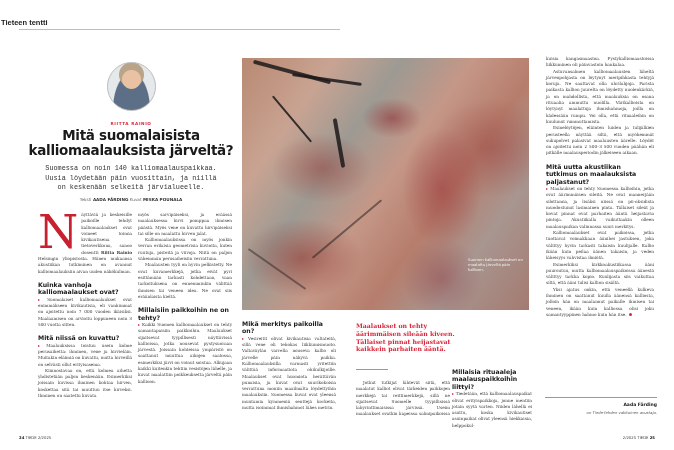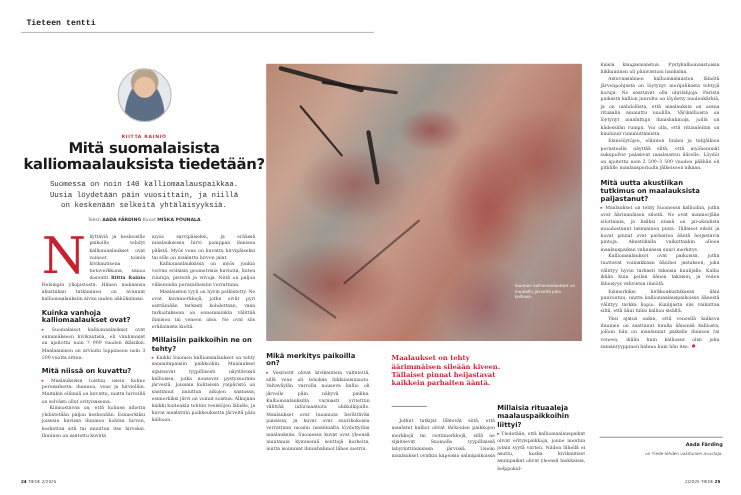--- a/index.html
+++ b/index.html
@@ -1,19 +1,19 @@
 <!DOCTYPE html>
 <html><head>
 <meta charset="utf-8">
 <style>
   * { box-sizing: border-box; margin: 0; padding: 0; }
   html, body { width: 674px; height: 450px; background: #ffffff; overflow: hidden; }
   body { position: relative; font-family: "DejaVu Serif", serif; color: #2a2a2a; }
 
-  .section-label { position: absolute; left: 24px; top: 18px; font-family: Liberation Mono, monospace; font-weight: bold; font-size: 7.5px; color: #222; }
+  .section-label { position: absolute; left: 1px; top: 18px; font-family: Liberation Sans, sans-serif; font-weight: bold; font-size: 7.5px; color: #222; }
   .section-rule { position: absolute; left: 19px; top: 29px; width: 321px; height: 1px; background: #bdbdbd; }
 
   .avatar { position: absolute; left: 107px; top: 62px; width: 49px; height: 49px; border-radius: 50%; border: 1px solid #bbb; overflow: hidden;
     background: radial-gradient(circle at 50% 35%, #e9c2a4 0 9px, transparent 10px),
                 radial-gradient(circle at 50% 25%, #b9a48a 0 12px, transparent 13px),
                 radial-gradient(ellipse at 50% 100%, #5d6f86 0 18px, transparent 19px),
                 #e6e9ec; }
   .person-label { position: absolute; left: 0; width: 262px; top: 121px; text-align: center; font-family: "DejaVu Sans", sans-serif; font-weight: bold; font-size: 4.2px; letter-spacing: 0.6px; color: #d6263a; }
   .headline { position: absolute; left: 0; width: 262px; top: 128px; text-align: center; font-family: "DejaVu Sans", sans-serif; font-weight: bold; font-size: 13.5px; line-height: 15px; color: #1a1a1a; letter-spacing: -0.3px; }
   .lead { position: absolute; left: 0; width: 262px; top: 164px; text-align: center; font-family: Liberation Mono, monospace; font-size: 6.8px; line-height: 9.6px; color: #333; }
@@ -54,27 +54,27 @@
 <body>
 
 <div class="section-label">Tieteen tentti</div>
 <div class="section-rule"></div>
 
 <div class="avatar"></div>
 <div class="person-label">RIITTA RAINIO</div>
 
 <h1 class="headline">
   <span>Mitä suomalaisista</span><br>
-  <span>kalliomaalauksista tiedetään?</span>
+  <span>kalliomaalauksista järveltä?</span>
 </h1>
 
 <div class="lead">
   <span>Suomessa on noin 140 kalliomaalauspaikkaa.</span><br>
   <span>Uusia löydetään päin vuosittain, ja niillä</span><br>
-  <span>on keskenään selkeitä yhtäläisyyksiä.</span>
+  <span>on keskenään selkeitä järvialueelle.</span>
 </div>
 
 <div class="byline">
   <span>Teksti</span>
   <b>AADA FÄRDING</b>
   <span>Kuvat</span>
   <b>MISKA POUNALA</b>
 </div>
 
 <div class="col" style="left:38px; top:212px; width:94px;">

